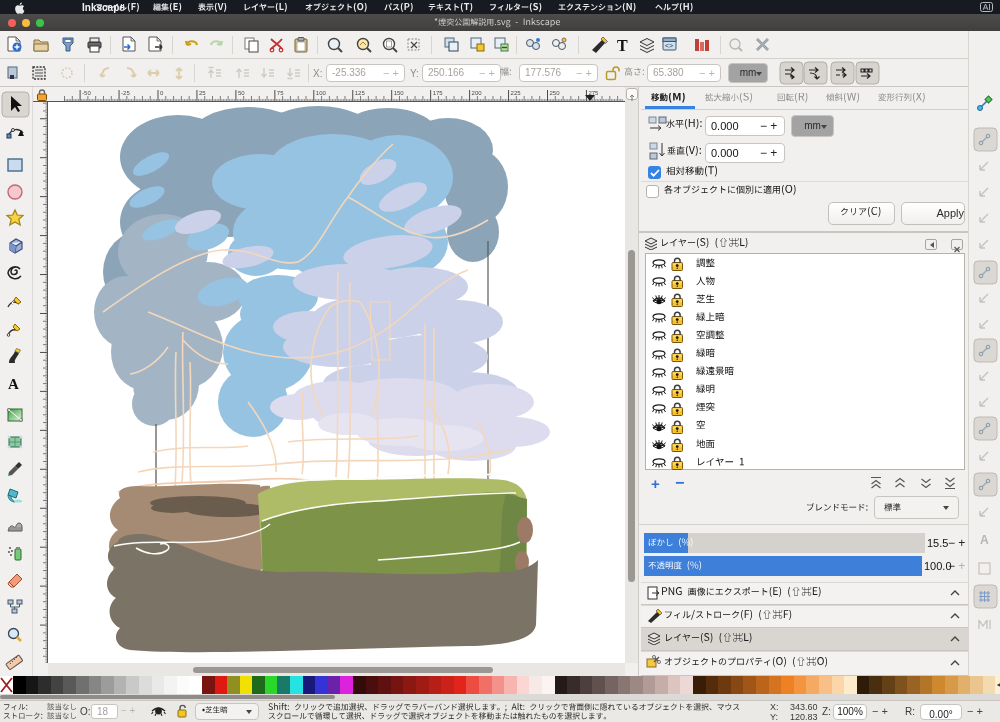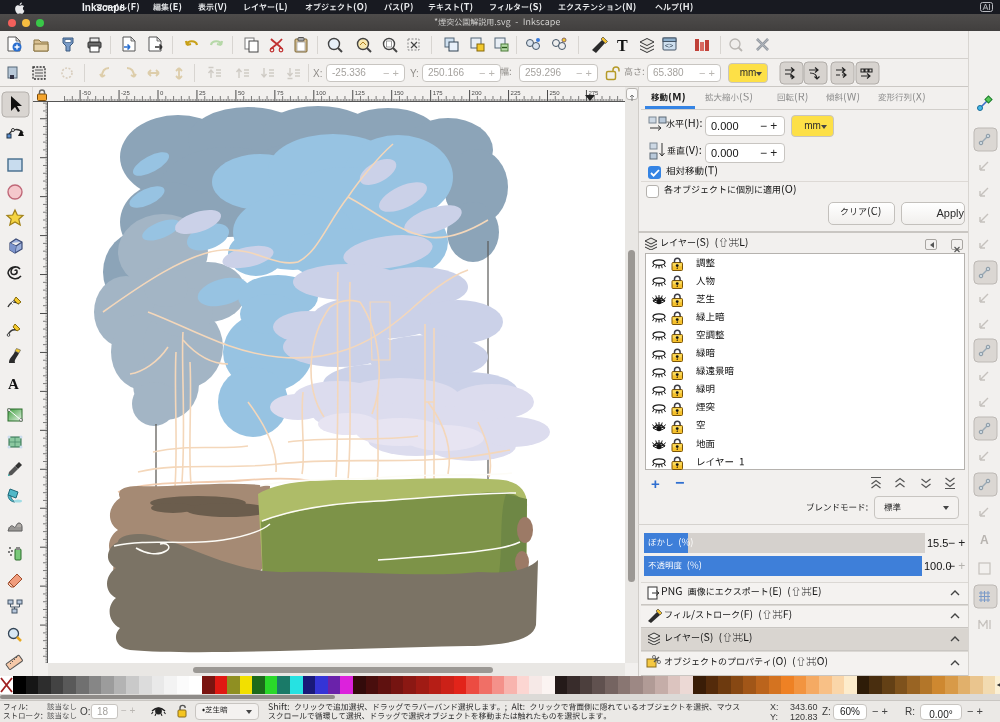--- a/index.html
+++ b/index.html
@@ -6,21 +6,21 @@
 body{font-family:"Liberation Sans",sans-serif;position:relative;background:#f2f0ee;}
 .abs{position:absolute;}
 #menubar{left:0;top:0;width:1000px;height:14px;background:#181a21;color:#eef0f2;font-size:9px;}
 #menubar span{position:absolute;top:2px;white-space:nowrap;margin-left:44px;}
 #titlebar{left:0;top:14px;width:1000px;height:17px;background:linear-gradient(#4e4c4b,#413f3e);color:#d6d5d3;font-size:9px;}
 .tl{position:absolute;top:4.5px;width:8px;height:8px;border-radius:50%;}
 #toolbar1{left:0;top:31px;width:1000px;height:28px;background:#f2f0ee;border-bottom:1px solid #d4d1cd;}
 #toolbar2{left:0;top:59px;width:1000px;height:28px;background:#f2f0ee;border-bottom:1px solid #cbc8c4;}
 .sep1{position:absolute;top:5px;width:1px;height:18px;background:#d8d5d1;}
 .fld{position:absolute;background:#fff;border:1px solid #c8c5c1;border-radius:4px;color:#a5a29e;font-size:10px;line-height:16px;padding-left:5px;}
-.mm{position:absolute;background:#fde047;border:1px solid #c8c5c1;border-radius:4px;color:#2b2b2b;font-size:10px;text-align:center;}
+.mm{position:absolute;background:#a3a3a3;border:1px solid #c8c5c1;border-radius:4px;color:#2b2b2b;font-size:10px;text-align:center;}
 .lbl2{position:absolute;top:9px;font-size:10px;color:#8f8c88;}
 .spn{position:absolute;color:#b9b6b2;font-size:11px;}
 #hruler{left:33px;top:87px;width:592px;height:15px;background:#f2f0ee;overflow:hidden;}
 #vruler{left:40px;top:102px;width:8px;height:561px;background:#f2f0ee;overflow:hidden;}
 #canvas{left:48px;top:102px;width:577px;height:561px;background:#ffffff;overflow:hidden;}
 #dock{left:0;top:87px;width:33px;height:589px;background:#f2f0ee;border-right:1px solid #dddad6;}
 #vsb{left:625px;top:87px;width:13px;height:576px;background:#e9e7e4;}
 #vsb .th{position:absolute;left:3px;top:163px;width:7px;height:332px;background:#9b9894;border-radius:4px;}
 #hsb{left:48px;top:663px;width:577px;height:13px;background:#e9e7e4;}
 #hsb .th{position:absolute;left:145px;top:4px;width:300px;height:6px;background:#9b9894;border-radius:3px;}
@@ -252,21 +252,21 @@
       <g transform="translate(860,8)">
         <path d="M1 2 h3 v3 h-3 z M5 2 h3 v3 h-3 z M9 2 h3 v3 h-3 z M1 9 h9 m-3 -2.5 l3 2.5 l-3 2.5" stroke="#222" fill="none" stroke-width="1.1"></path>
       </g>
     </svg>
  <span class="lbl2" style="left:313px">X:</span>
  <div class="fld" style="left:326px;top:5px;width:79px;height:18px">-25.336</div>
  <span class="spn" style="left:383px;top:8px">− +</span>
  <span class="lbl2" style="left:410px">Y:</span>
  <div class="fld" style="left:422px;top:5px;width:79px;height:18px">250.166</div>
  <span class="spn" style="left:479px;top:8px">− +</span>
- <div class="fld" style="left:519px;top:5px;width:79px;height:18px">259.296</div>
+ <div class="fld" style="left:519px;top:5px;width:79px;height:18px">177.576</div>
  <span class="spn" style="left:576px;top:8px">− +</span>
  <div class="fld" style="left:647px;top:5px;width:74px;height:18px">65.380</div>
  <span class="spn" style="left:699px;top:8px">− +</span>
  <div class="mm" style="left:728px;top:4px;width:40px;height:20px;line-height:18px">mm<i class="tri" style="right:5px;top:8px"></i></div>
 </div>
 
 <div id="dock" class="abs"><svg width="33" height="589" id="dockicons">
       <rect x="2" y="5" width="27" height="25" rx="4" fill="#d9d5d1" stroke="#b5b1ad"></rect>
       <g transform="translate(7,9)">
         <path d="M4 0 L4 15 L8 11 L11 16 L13 15 L10 10 L15 10 Z" fill="#111"></path>
@@ -2550,18 +2550,18 @@
       <path d="M4 6 V4 a2.6 2.6 0 0 1 5.2 0" fill="none" stroke="#555" stroke-width="1.4"></path>
     </svg>
  <div class="mm" style="left:195px;top:2px;width:64px;height:17px;background:#f4f2f0">
       <i class="tri" style="right:6px;top:6px;border-top-width:4px;border-left-width:3px;border-right-width:3px"></i>
     </div>
  <div class="abs" style="left:770px;top:1px">X:</div>
     <div class="abs" style="left:790px;top:1px">343.60</div>
  <div class="abs" style="left:770px;top:11px">Y:</div>
     <div class="abs" style="left:790px;top:11px">120.83</div>
  <div class="abs" style="left:822px;top:5px;font-size:10px">Z:</div>
- <div class="fld" style="left:833px;top:3px;width:34px;height:16px;line-height:14px;color:#222;text-align:center;padding:0">60%</div>
+ <div class="fld" style="left:833px;top:3px;width:34px;height:16px;line-height:14px;color:#222;text-align:center;padding:0">100%</div>
  <span class="spn" style="left:872px;top:4px;font-size:11px;color:#444">− +</span>
  <div class="abs" style="left:905px;top:5px;font-size:10px">R:</div>
  <div class="fld" style="left:920px;top:3px;width:42px;height:16px;line-height:14px;color:#222;text-align:center;padding:3px">0.00°</div>
  <span class="spn" style="left:967px;top:4px;font-size:11px;color:#444">− +</span>
 </div>
 
 </body></html>

